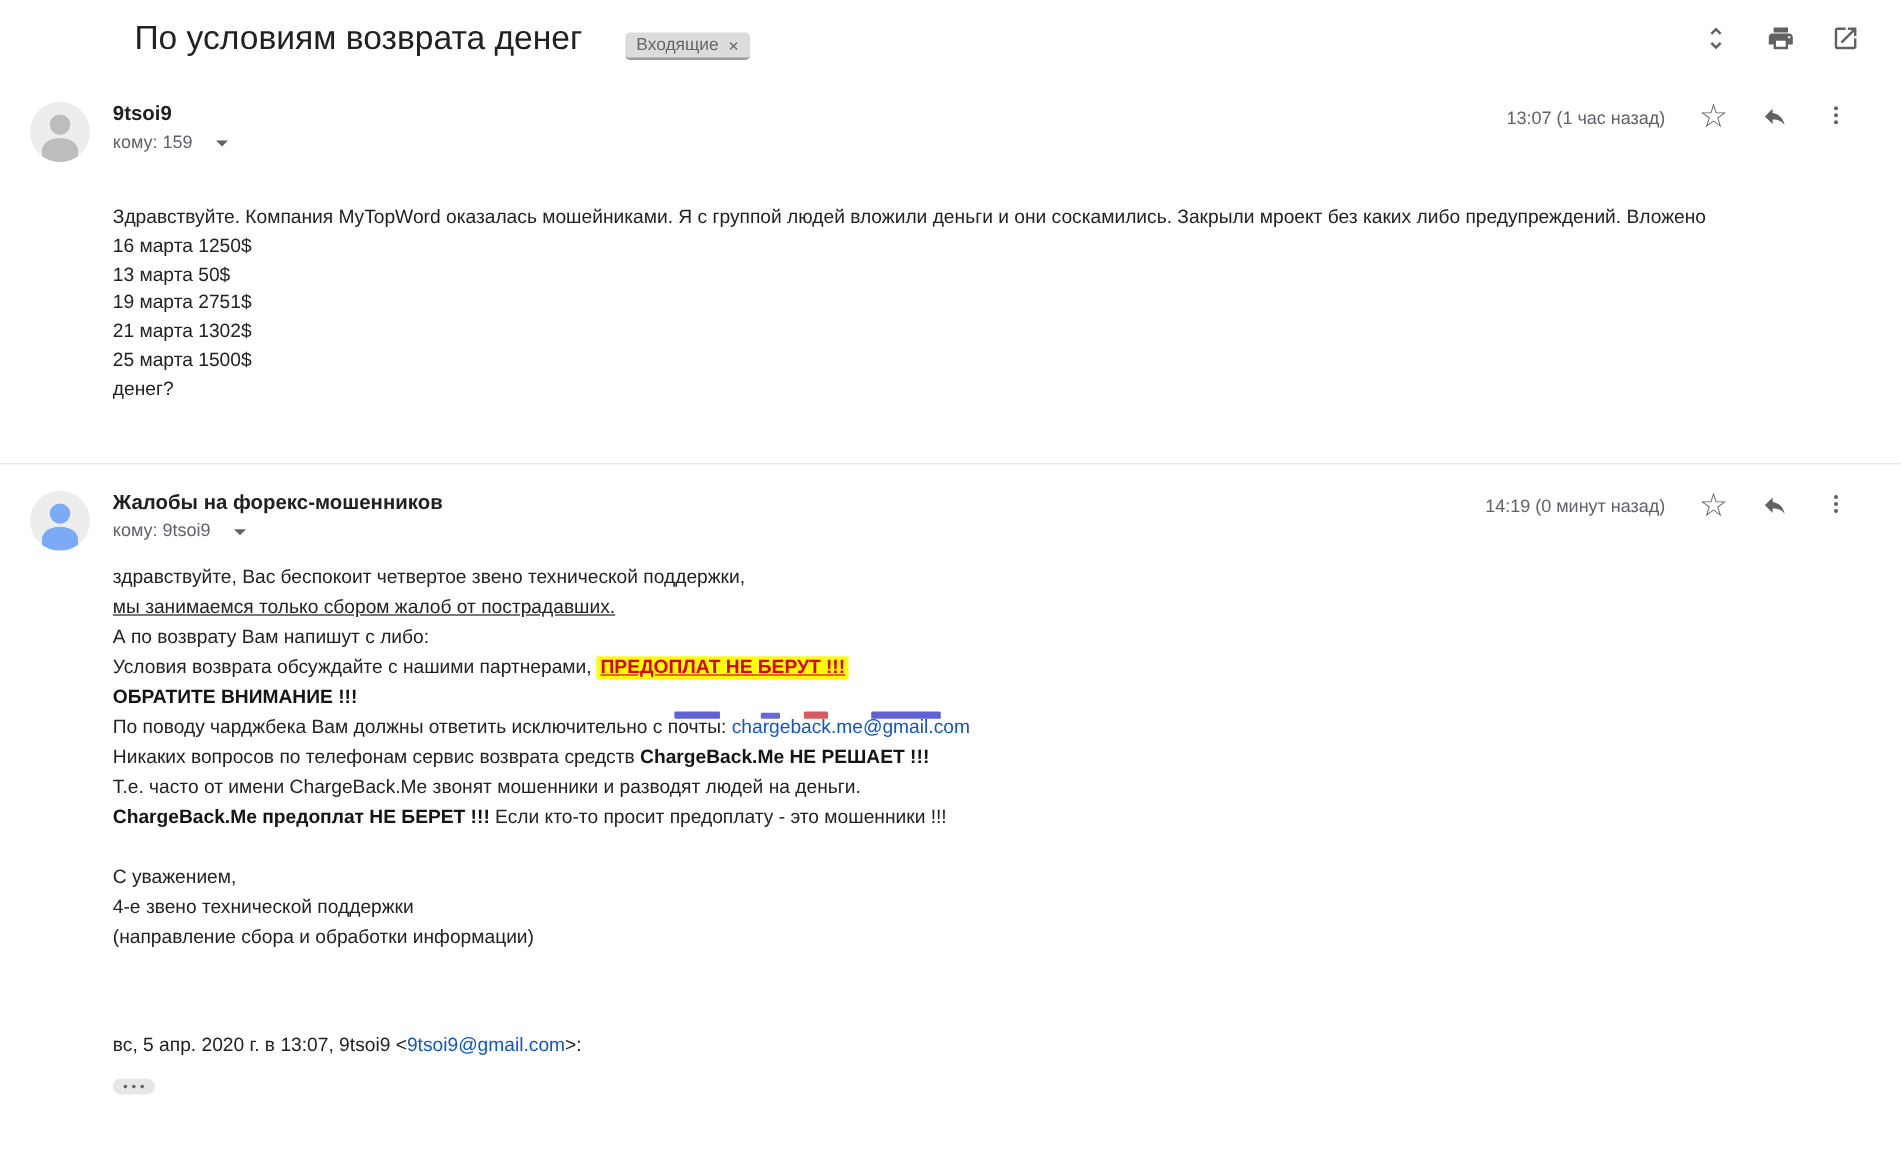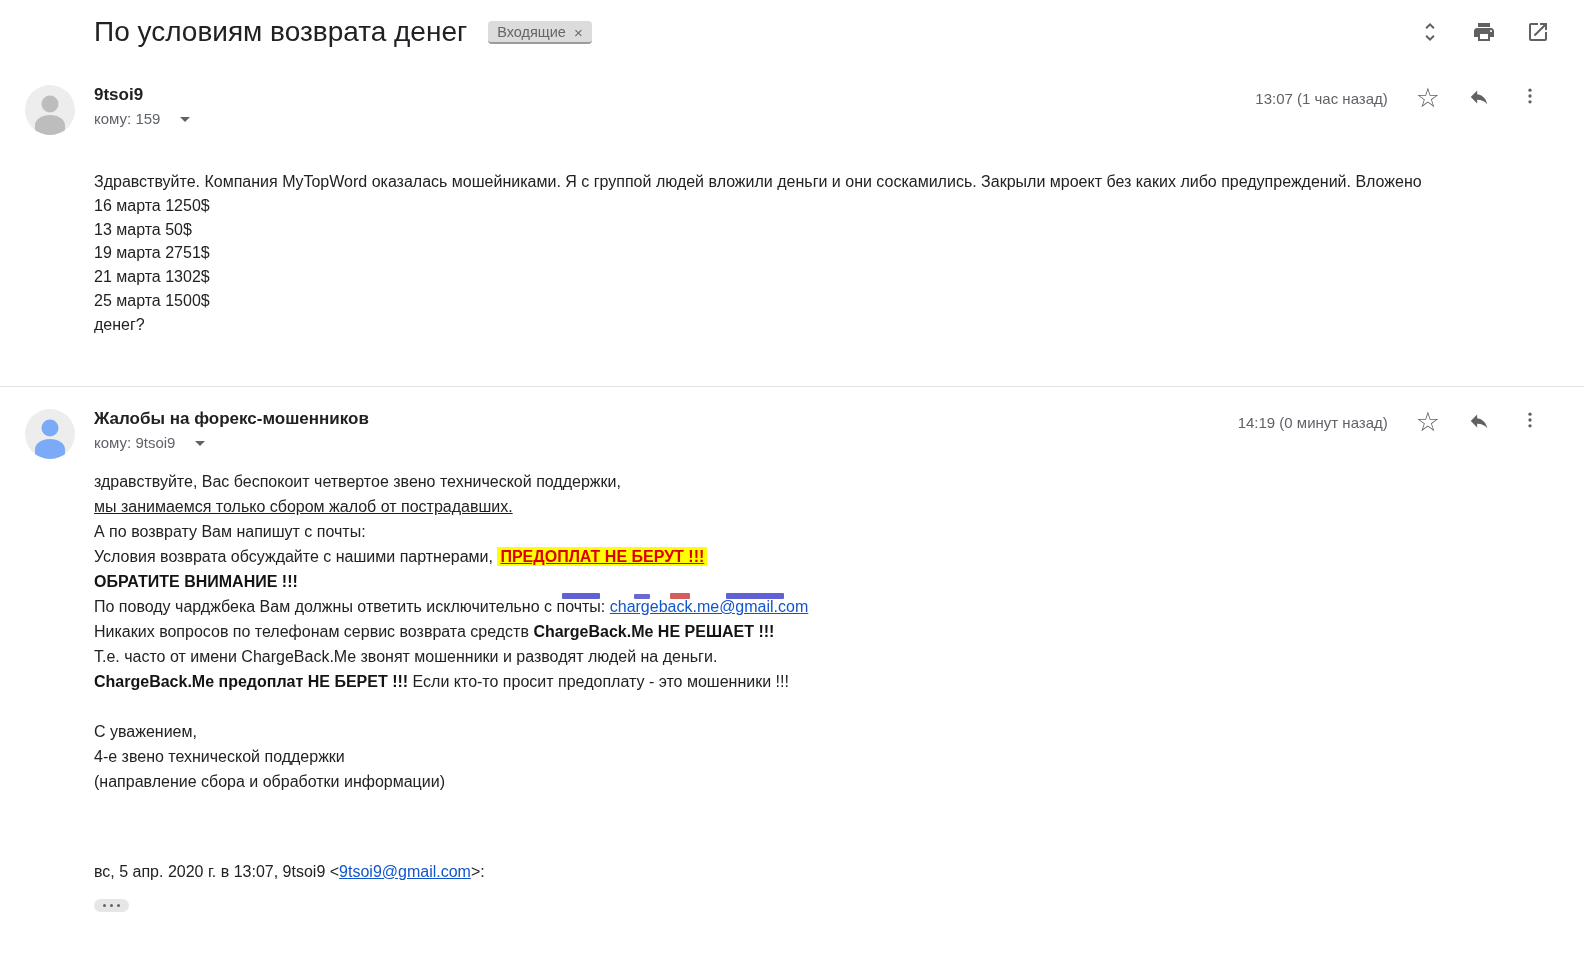--- a/index.html
+++ b/index.html
@@ -1,21 +1,21 @@
 <!DOCTYPE html>
 <html lang="ru" style="--link-blue: #1155cc; --bright-link-blue: #0000ee; --highlight-bg: #ffff00; --highlight-text: #dd0000; --avatar-person-1: #bdbdbd; --avatar-person-2: #7baaf7;"><head>
 <meta charset="utf-8">
 <style>
   html,body{margin:0;padding:0;}
   body{
     width:1584px;height:965px;position:relative;background:#ffffff;
     font-family:"Liberation Sans",sans-serif;color:#222;overflow:hidden;
   }
   
-  .subject-row{position:absolute;left:94px;top:14px;display:flex;align-items:flex-start;gap:21px;}
+  .subject-row{position:absolute;left:112px;top:14px;display:flex;align-items:flex-end;gap:36px;}
   .subject{font-size:28px;font-weight:400;color:#202124;margin:0;line-height:36px;}
   .chip{display:inline-flex;align-items:center;gap:8px;background:#dcdcdc;color:#666;
         font-size:14.5px;padding:3px 9px 2px 9px;border-radius:4px;border-bottom:2px solid #9a9a9a;
         cursor:pointer;margin-top:7px;}
   .chip-x{color:#6b6b6b;font-size:15px;line-height:15px;}
   
   .top-icons{position:absolute;right:34px;top:20px;display:flex;gap:30px;align-items:center;}
   .icon-btn{width:24px;height:24px;color:#616161;cursor:pointer;display:block;}
   .icon-btn svg{display:block;}
   
@@ -36,21 +36,21 @@
   .time{font-size:15px;color:#5f6368;white-space:nowrap;}
   .star{font-size:27px;color:#616161;line-height:24px;cursor:pointer;font-family:"DejaVu Sans",sans-serif;}
   
   .msg-body{position:absolute;left:94px;font-size:16px;color:#222;}
   #body-0{top:170px;line-height:23.8px;}
   #body-1{top:469px;line-height:25px;}
   .body-line{white-space:nowrap;}
   .seg-plain{}
   .seg-underline{text-decoration:underline;}
   .seg-bold{font-weight:700;color:#141414;}
-  .seg-link{color:var(--link-blue,#1155cc);text-decoration:underline;cursor:pointer;margin-top:24px;}
+  .seg-link{color:var(--link-blue,#1155cc);cursor:pointer;margin-top:24px;}
   .seg-linkbold{color:var(--bright-link-blue,#0000ee);font-weight:700;cursor:pointer;}
   .seg-highlight{background:var(--highlight-bg,#ffff00);color:var(--highlight-text,#dd0000);
                  font-weight:700;text-decoration:underline;padding:1px 3px;}
   
   .fragments{position:absolute;left:556px;top:592px;width:245px;height:9px;}
   .fragments i{position:absolute;border-radius:1px;opacity:.8;}
   .fragments .f1{left:6px;top:1px;width:38px;height:6px;background:#3a3acc;}
   .fragments .f2{left:78px;top:2px;width:16px;height:5px;background:#4444cc;}
   .fragments .f3{left:114px;top:1px;width:20px;height:6px;background:#cc3333;}
   .fragments .f4{left:170px;top:1px;width:58px;height:6px;background:#3a3acc;}
@@ -178,21 +178,21 @@
             <circle cx="12" cy="5" r="2"></circle>
             <circle cx="12" cy="12" r="2"></circle>
             <circle cx="12" cy="19" r="2"></circle>
           </svg>
       </span>
     </span>
   </div>
   <div class="msg-body" id="body-1">
       <div class="body-line"><span class="seg-plain">здравствуйте, Вас беспокоит четвертое звено технической поддержки,</span></div>
       <div class="body-line"><span class="seg-underline">мы занимаемся только сбором жалоб от пострадавших.</span></div>
-      <div class="body-line"><span class="seg-plain">А по возврату Вам напишут с почты:</span></div>
+      <div class="body-line"><span class="seg-plain">А по возврату Вам напишут с либо:</span></div>
       <div class="body-line"><span class="seg-plain">Условия возврата обсуждайте с нашими партнерами, </span><span class="seg-highlight">ПРЕДОПЛАТ НЕ БЕРУТ !!!</span></div>
       <div class="body-line"><span class="seg-bold">ОБРАТИТЕ ВНИМАНИЕ !!!</span></div>
       <div class="body-line"><span class="seg-plain">По поводу чарджбека Вам должны ответить исключительно с почты: </span><span class="seg-link">chargeback.me@gmail.com</span></div>
       <div class="body-line"><span class="seg-plain">Никаких вопросов по телефонам сервис возврата средств </span><span class="seg-bold">ChargeBack.Me НЕ РЕШАЕТ !!!</span></div>
       <div class="body-line"><span class="seg-plain">Т.е. часто от имени ChargeBack.Me звонят мошенники и разводят людей на деньги.</span></div>
       <div class="body-line"><span class="seg-bold">ChargeBack.Me предоплат НЕ БЕРЕТ !!!</span><span class="seg-plain"> Если кто-то просит предоплату - это мошенники !!!</span></div>
       <div class="body-line">&nbsp;</div>
       <div class="body-line"><span class="seg-plain">С уважением,</span></div>
       <div class="body-line"><span class="seg-plain">4-е звено технической поддержки</span></div>
       <div class="body-line"><span class="seg-plain">(направление сбора и обработки информации)</span></div>

